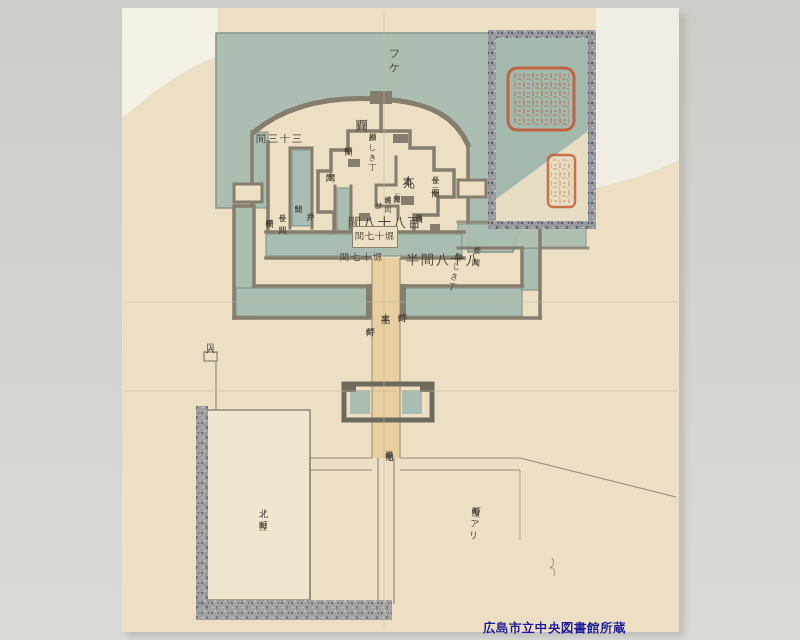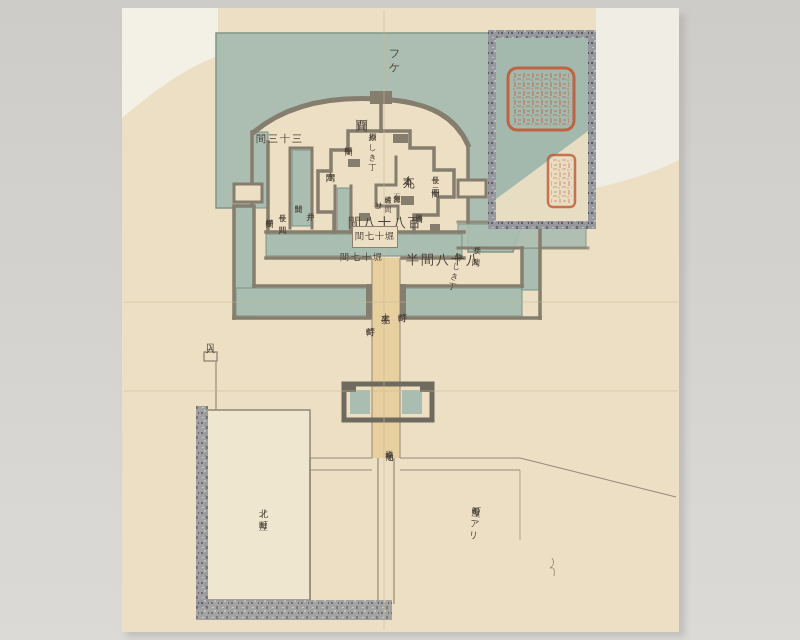--- a/index.html
+++ b/index.html
@@ -176,14 +176,15 @@
 <div class="lbl v" style="left:452px;top:246px;font-size:8px;transform:rotate(12deg)">侍やしき丁</div>
 <div class="lbl v" style="left:472px;top:240px;font-size:8px;transform:rotate(5deg)">長サ八間</div>
 <div class="lbl v" style="left:380px;top:306px;font-size:9px">大手先</div>
 <div class="lbl v" style="left:365px;top:320px;font-size:9px">侍町</div>
 <div class="lbl v" style="left:397px;top:306px;font-size:9px">侍町</div>
 <div class="lbl v" style="left:205px;top:336px;font-size:9px">入口</div>
 <div class="lbl v" style="left:384px;top:444px;font-size:8px">道幅七間</div>
 <div class="lbl v" style="left:258px;top:502px;font-size:9px">北ノ町屋</div>
 <div class="lbl v" style="left:470px;top:500px;font-size:9px;transform:rotate(6deg)">町屋モアリ</div>
 
+<div class="caption" style="left:483px;top:620px;font-size:12.5px">広島市立中央図書館所蔵</div>
 
 </div>
 
 </body></html>

